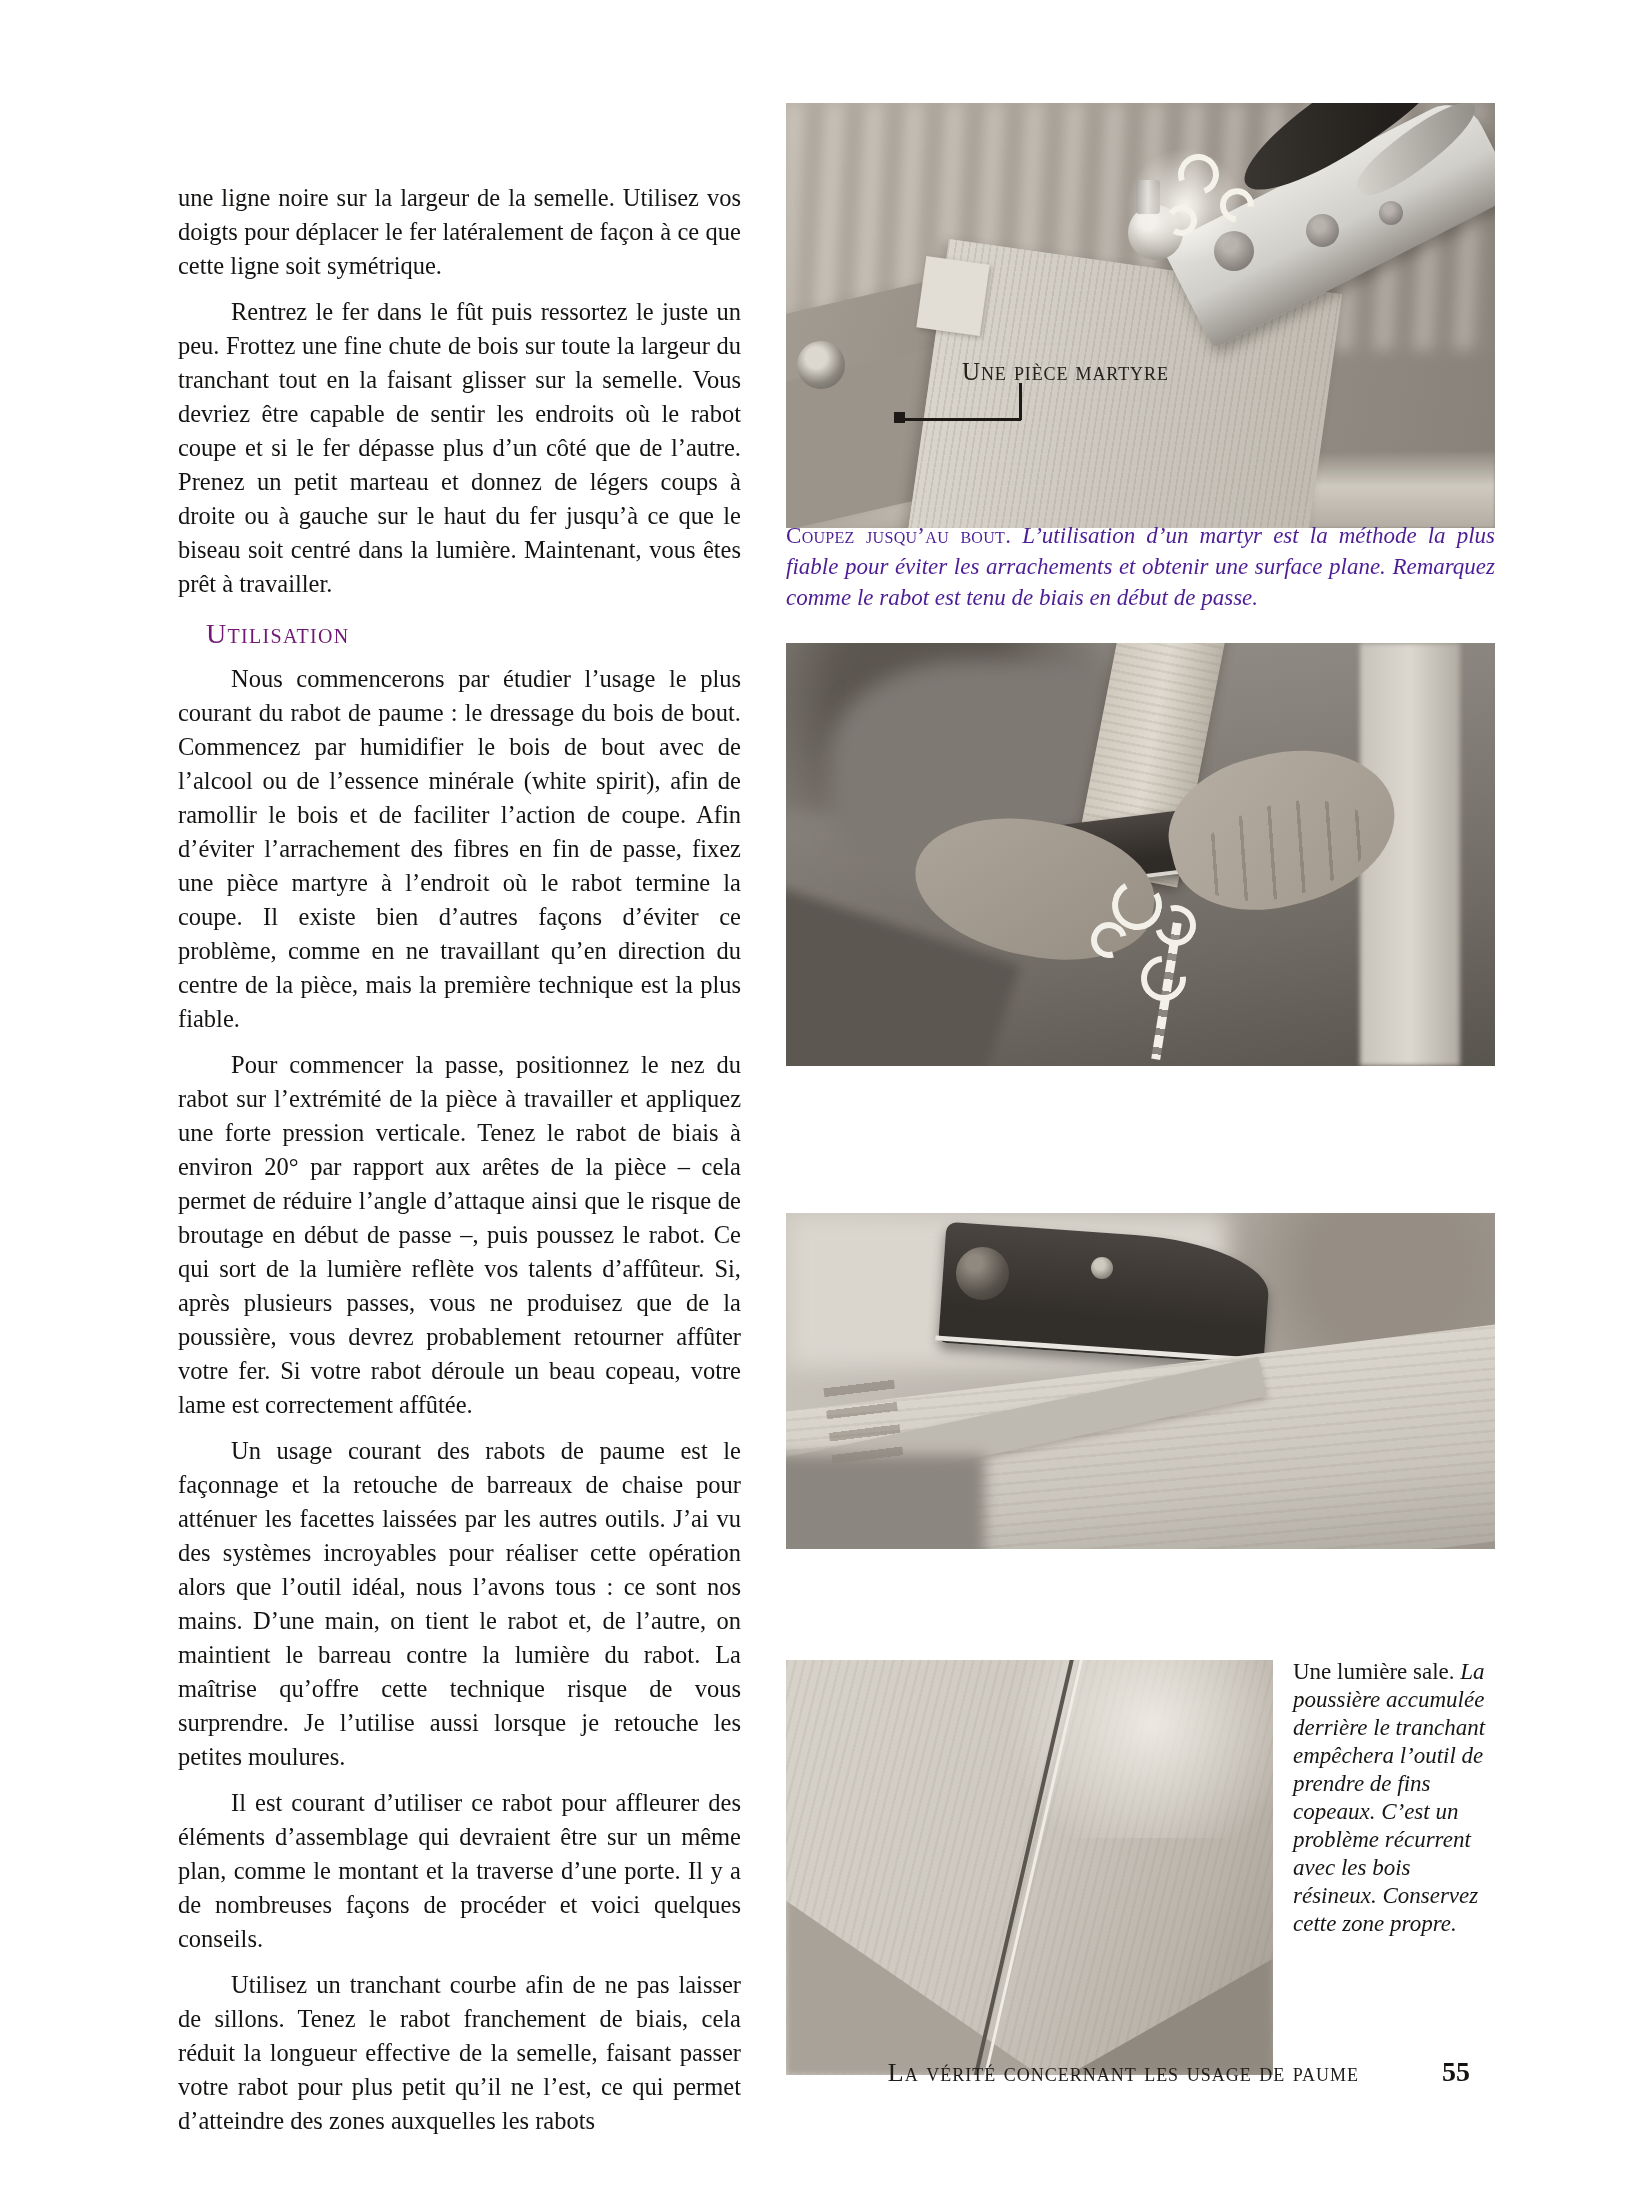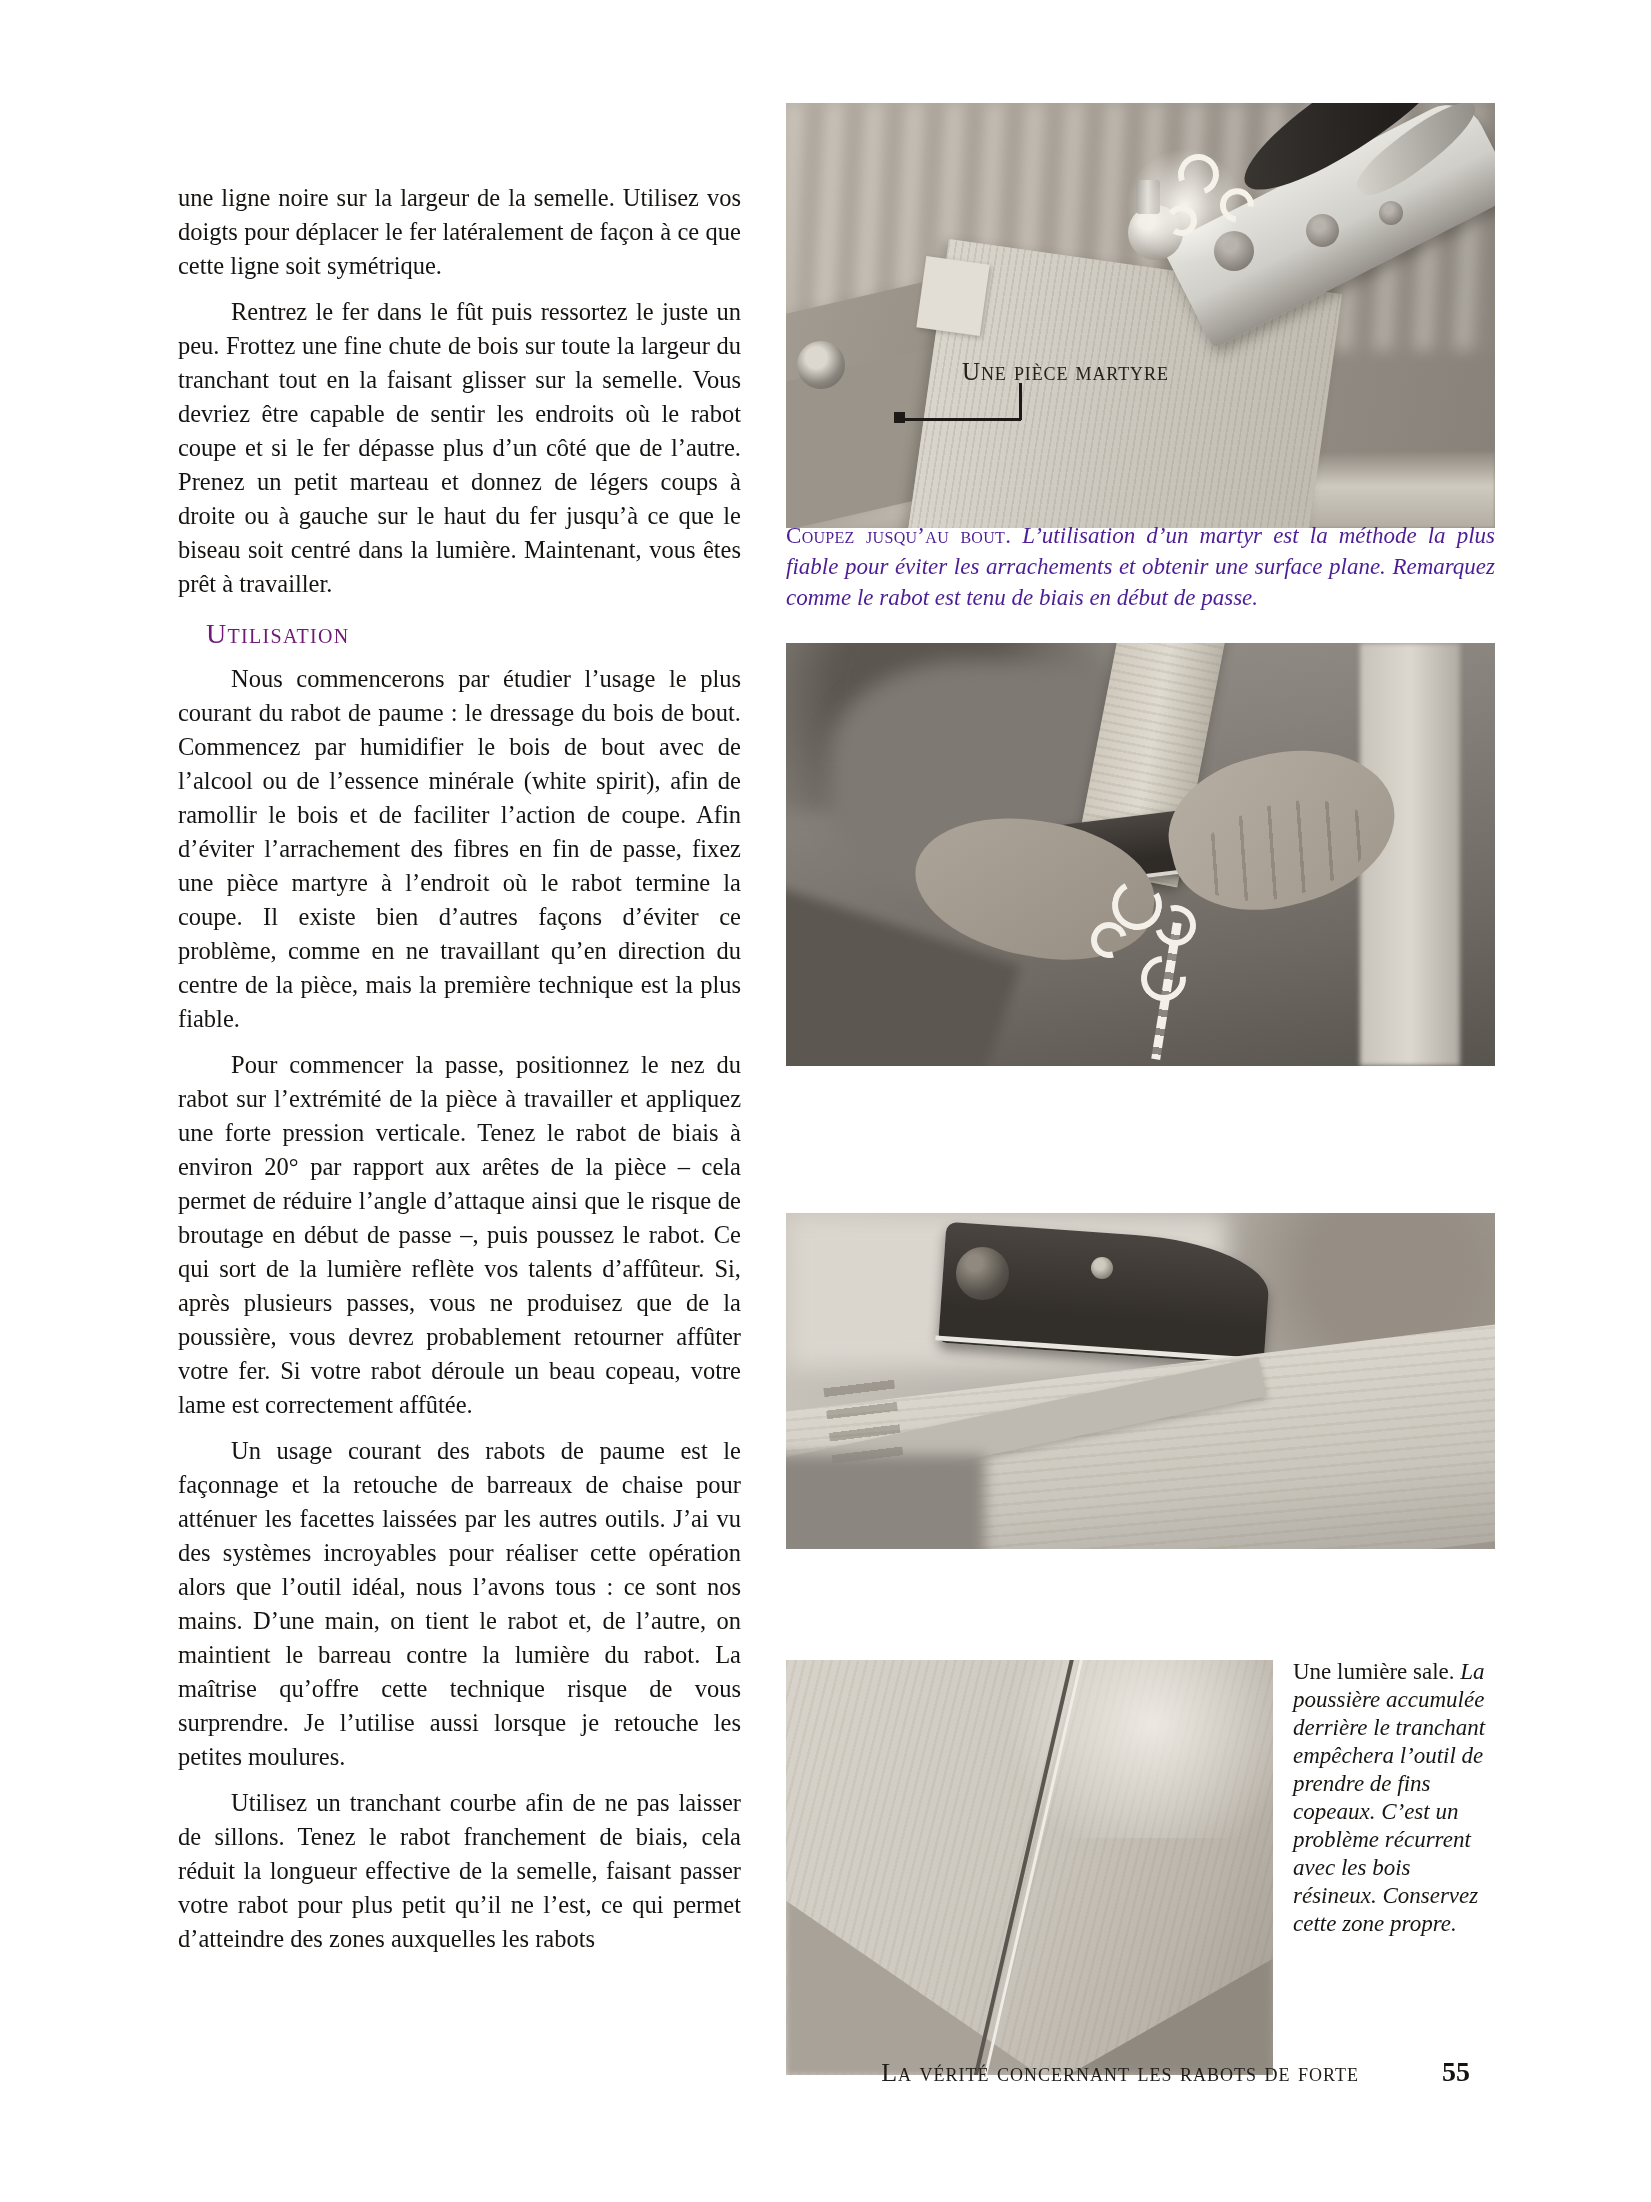--- a/index.html
+++ b/index.html
@@ -219,20 +219,21 @@
 
 <div class="page">
 
   <div class="text-col">
     <p>une ligne noire sur la largeur de la semelle. Utilisez vos doigts pour déplacer le fer latéralement de façon à ce que cette ligne soit symétrique.</p>
     <p class="indent">Rentrez le fer dans le fût puis ressortez le juste un peu. Frottez une fine chute de bois sur toute la largeur du tranchant tout en la faisant glisser sur la semelle. Vous devriez être capable de sentir les endroits où le rabot coupe et si le fer dépasse plus d’un côté que de l’autre. Prenez un petit marteau et donnez de légers coups à droite ou à gauche sur le haut du fer jusqu’à ce que le biseau soit centré dans la lumière. Maintenant, vous êtes prêt à travailler.</p>
     <div class="section-heading">Utilisation</div>
     <p class="indent">Nous commencerons par étudier l’usage le plus courant du rabot de paume : le dressage du bois de bout. Commencez par humidifier le bois de bout avec de l’alcool ou de l’essence minérale (white spirit), afin de ramollir le bois et de faciliter l’action de coupe. Afin d’éviter l’arrachement des fibres en fin de passe, fixez une pièce martyre à l’endroit où le rabot termine la coupe. Il existe bien d’autres façons d’éviter ce problème, comme en ne travaillant qu’en direction du centre de la pièce, mais la première technique est la plus fiable.</p>
     <p class="indent">Pour commencer la passe, positionnez le nez du rabot sur l’extrémité de la pièce à travailler et appliquez une forte pression verticale. Tenez le rabot de biais à environ 20° par rapport aux arêtes de la pièce – cela permet de réduire l’angle d’attaque ainsi que le risque de broutage en début de passe –, puis poussez le rabot. Ce qui sort de la lumière reflète vos talents d’affûteur. Si, après plusieurs passes, vous ne produisez que de la poussière, vous devrez probablement retourner affûter votre fer. Si votre rabot déroule un beau copeau, votre lame est correctement affûtée.</p>
     <p class="indent">Un usage courant des rabots de paume est le façonnage et la retouche de barreaux de chaise pour atténuer les facettes laissées par les autres outils. J’ai vu des systèmes incroyables pour réaliser cette opération alors que l’outil idéal, nous l’avons tous : ce sont nos mains. D’une main, on tient le rabot et, de l’autre, on maintient le barreau contre la lumière du rabot. La maîtrise qu’offre cette technique risque de vous surprendre. Je l’utilise aussi lorsque je retouche les petites moulures.</p>
+    <p class="indent">Il est courant d’utiliser ce rabot pour affleurer des éléments d’assemblage qui devraient être sur un même plan, comme le montant et la traverse d’une porte. Il y a de nombreuses façons de procéder et voici quelques conseils.</p>
     <p class="indent">Utilisez un tranchant courbe afin de ne pas laisser de sillons. Tenez le rabot franchement de biais, cela réduit la longueur effective de la semelle, faisant passer votre rabot pour plus petit qu’il ne l’est, ce qui permet d’atteindre des zones auxquelles les rabots</p>
   </div>
 
   <div class="photo" id="photo1">
     <div class="ph-layer p1-bg"></div>
     <div class="ph-layer p1-curtain"></div>
     <div class="ph-layer p1-rail"></div>
     <div class="ph-layer p1-vise"></div>
     <div class="ph-layer p1-vise2"></div>
     <div class="ph-layer p1-screw"></div>
@@ -308,17 +309,17 @@
     <div class="ph-layer p4-shadow1"></div>
     <div class="ph-layer p4-shadow2"></div>
     <div class="ph-layer p4-kerf"></div>
     <div class="ph-layer p4-sliver"></div>
   </div>
 
   <div class="cap-side">
     <span class="lead">Une lumière sale.</span><span class="capbody" style="font-style:italic;"> La poussière accumulée derrière le tranchant empêchera l’outil de prendre de fins copeaux. C’est un problème récurrent avec les bois résineux. Conservez cette zone propre.</span>
   </div>
 
-  <div class="footer-title">La vérité concernant les rabots de forte</div>
+  <div class="footer-title">La vérité concernant les usage de paume</div>
   <div class="footer-num">55</div>
 
 </div>
 
 
 </body></html>

